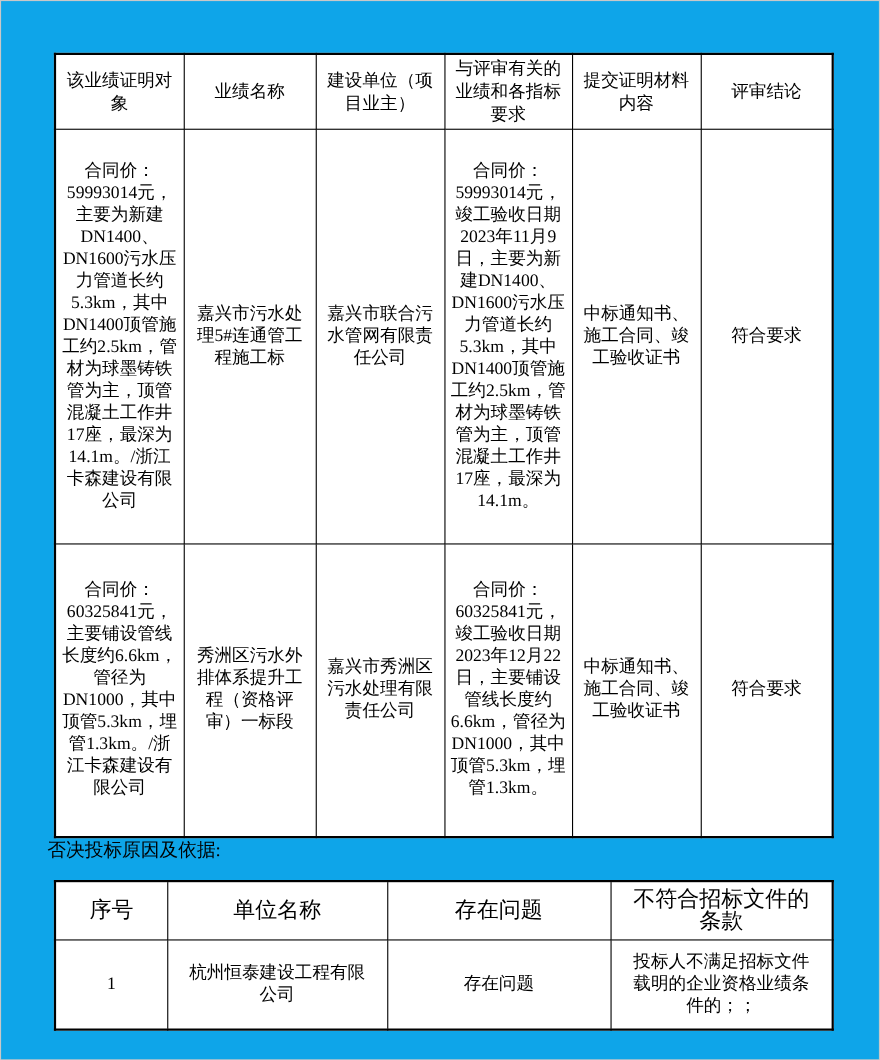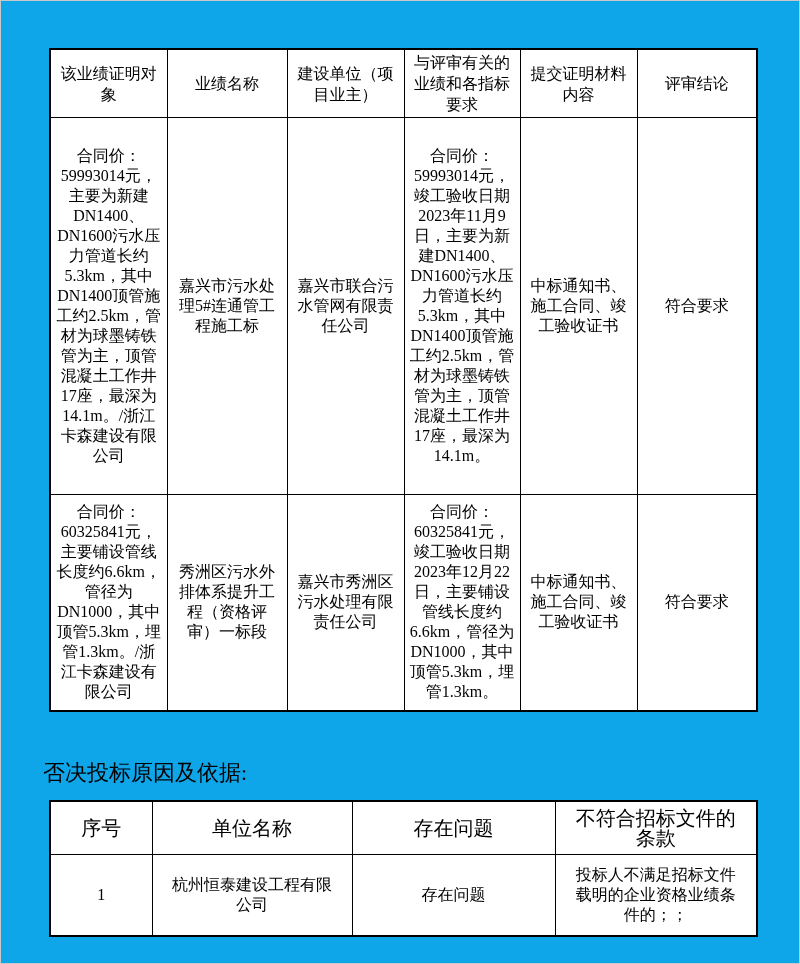--- a/index.html
+++ b/index.html
@@ -32,26 +32,26 @@
     position: absolute; left: 48px; top: 47px;
     width: 707px;
     border: 2px solid #000000;
     font-size: 16px;
     line-height: 20px;
   }
   .main-table th { font-size: 16px; line-height: 21px; padding: 2px 4px; }
   .main-table td { padding: 2px 5px; line-break: loose; }
   .main-table .hdr-row { height: 63px; }
   .main-table .row-1 { height: 377px; }
-  .main-table .row-2 { height: 216px; }
+  .main-table .row-2 { height: 266px; }
 
   
   .reject-label {
     position: absolute; left: 42px; top: 762px;
-    font-size: 22px; line-height: 20px;
+    font-size: 17px; line-height: 20px;
   }
   .reject-table {
     position: absolute; left: 48px; top: 799px;
     width: 707px;
     border: 2px solid #000000;
     font-size: 16px;
     line-height: 20px;
   }
   .reject-table th { font-size: 20px; padding: 2px 16px; }
   .reject-table td { padding: 2px 4px; }

